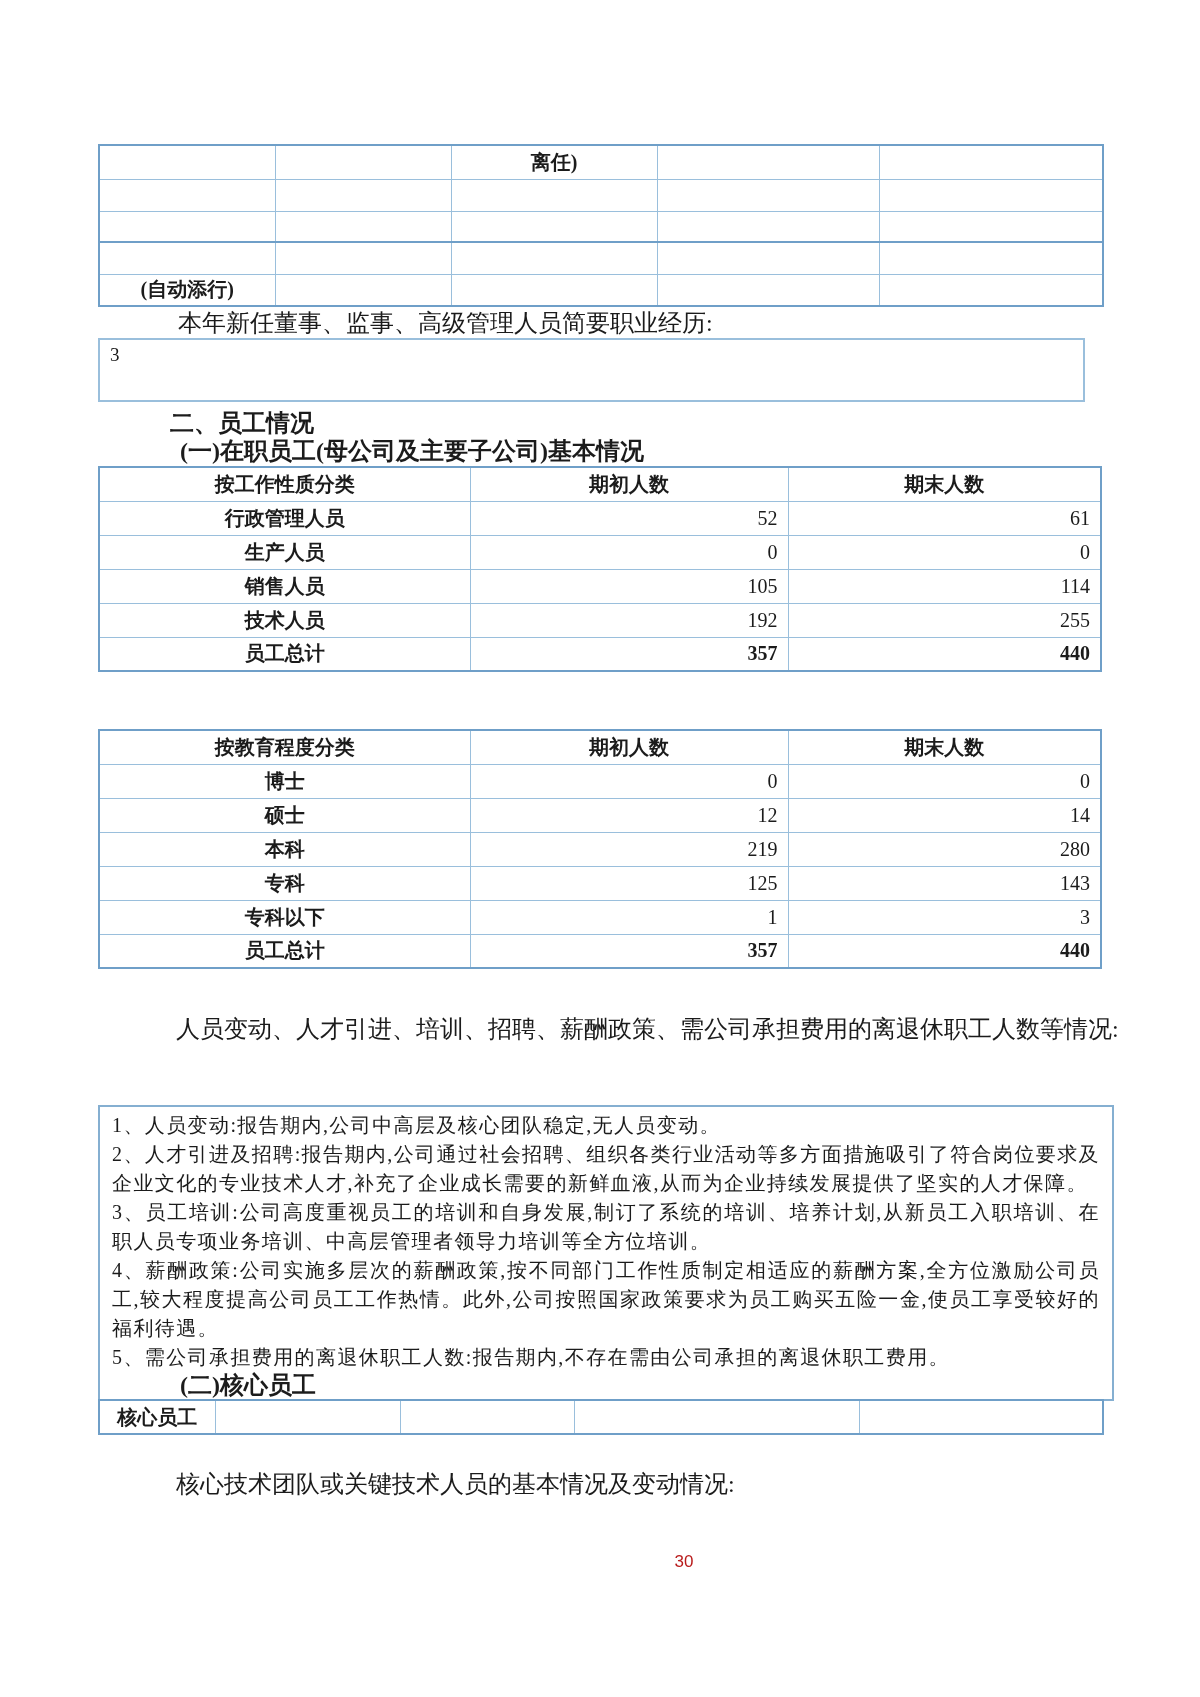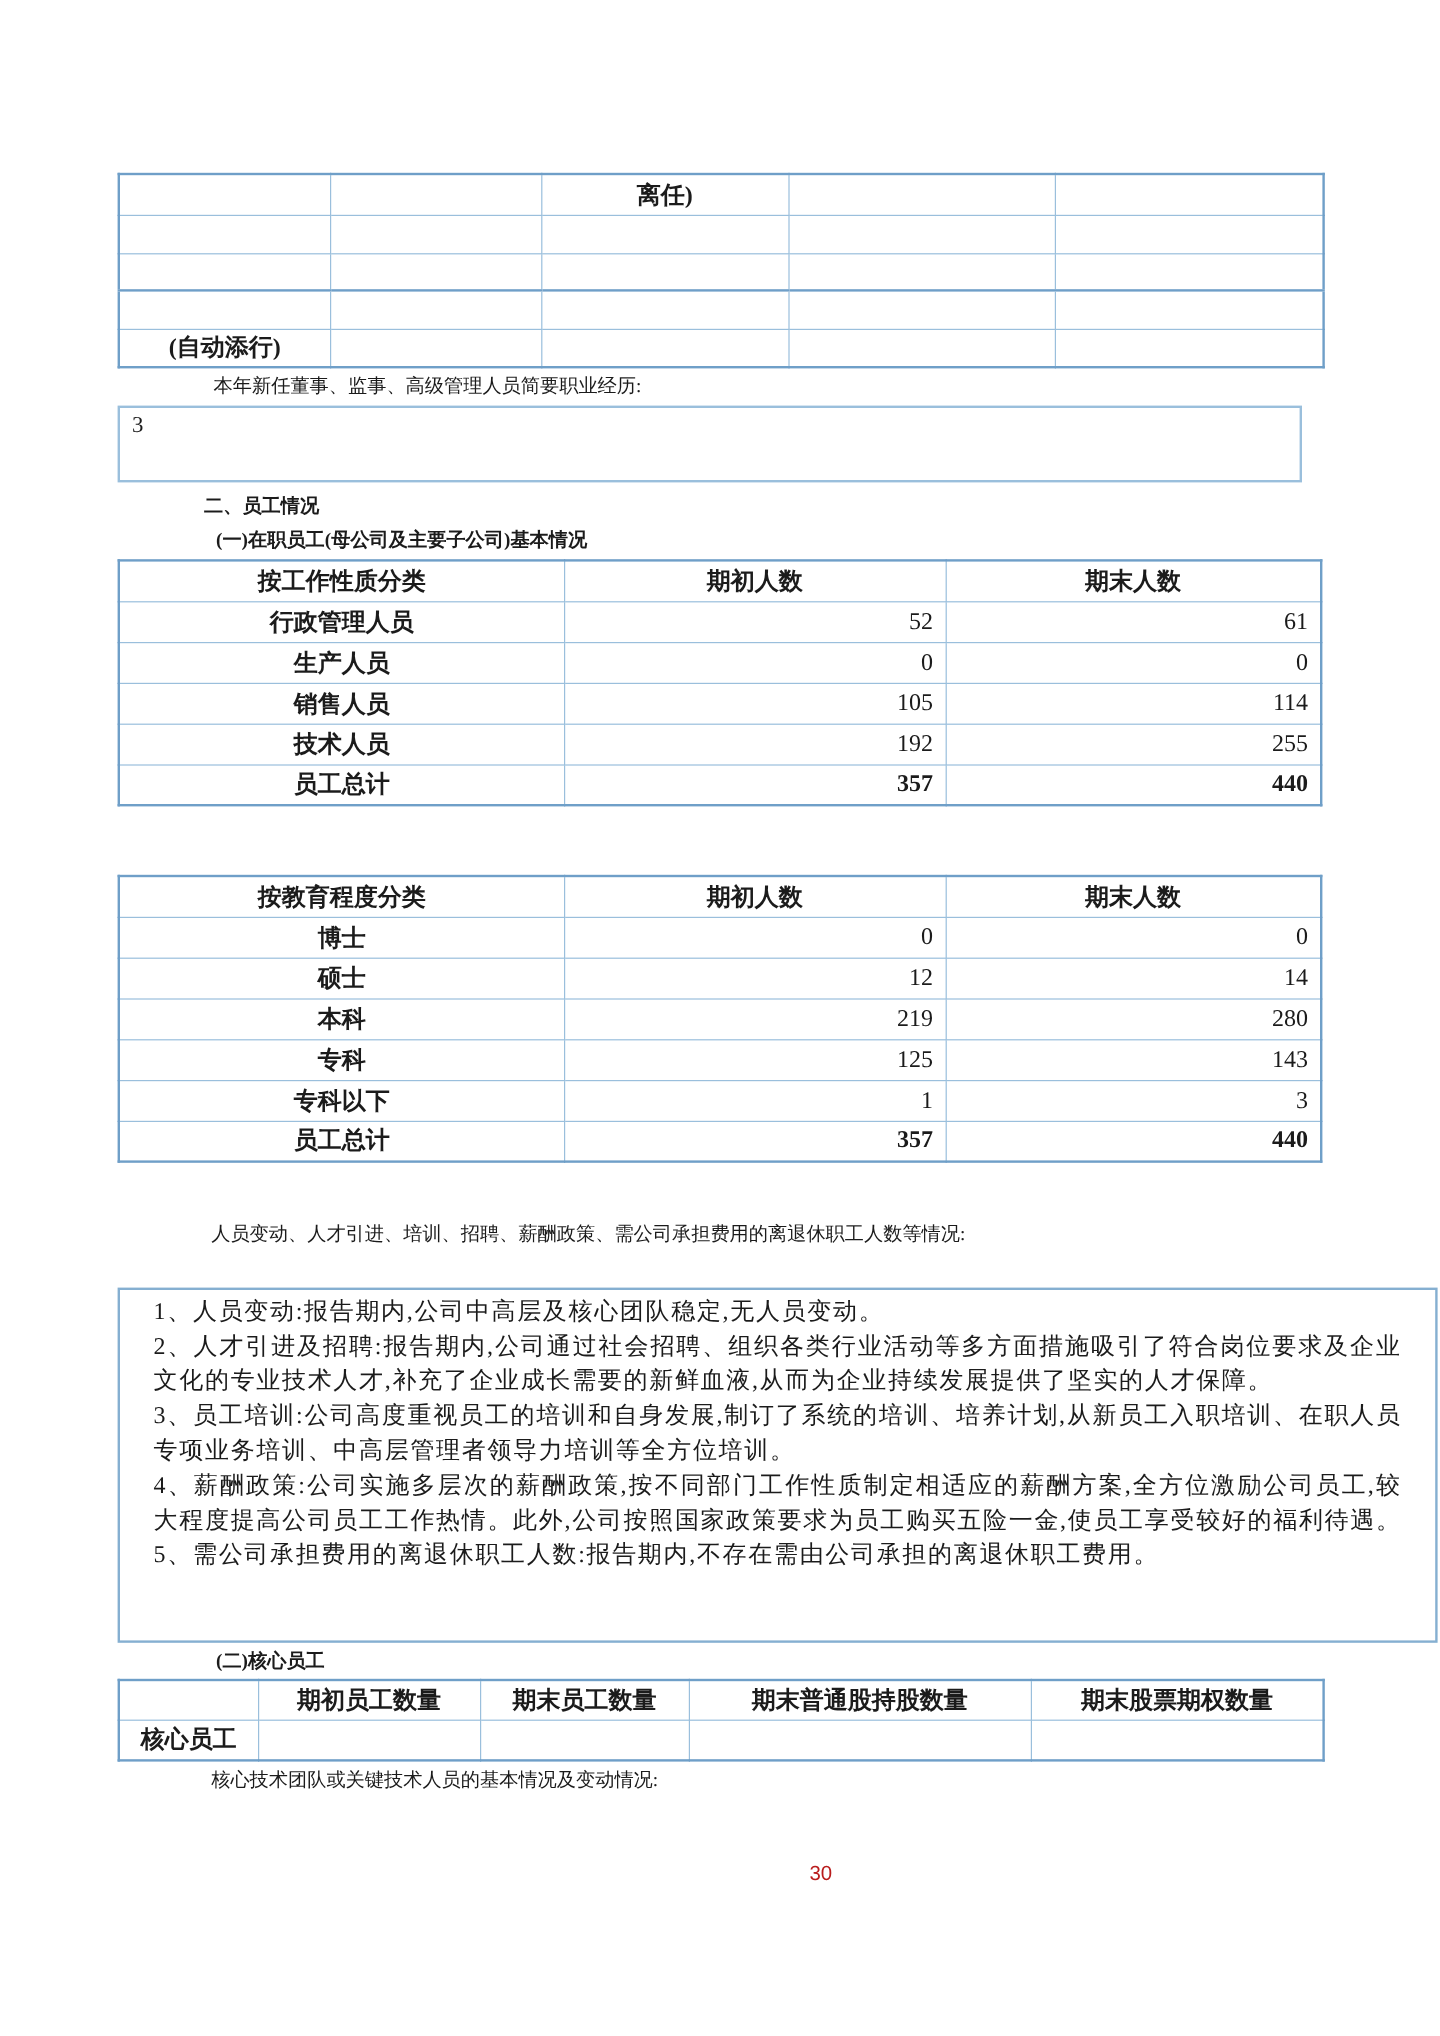--- a/index.html
+++ b/index.html
@@ -42,21 +42,21 @@
   .top-table{left:98px;top:144px;width:1004px;}
   .top-table tr.r1{height:34px;}
   .top-table tr.r2{height:32px;}
   .top-table tr.r3{height:31px;}
   .top-table tr.r4{height:32px;}
   .top-table tr.r5{height:32px;}
   .top-table td.departure{font-weight:bold;text-align:center;}
 
   .flow-text{
     position:absolute;
-    font-size:16px;
+    font-size:24px;
     line-height:30px;
     white-space:nowrap;
   }
   .bio-heading{left:178px;top:308px;}
   .bio-box{
     position:absolute;
     left:98px;top:338px;width:987px;height:64px;
     border:2px solid var(--thin);
     font-size:19px;
     padding:4px 10px;
@@ -65,23 +65,23 @@
   .sub-title{left:180px;top:436px;font-weight:bold;}
 
   
   .work-table{left:98px;top:466px;width:1002px;}
   .edu-table{left:98px;top:729px;width:1002px;}
   .work-table tr,.edu-table tr{height:34px;}
 
   .notes-intro{left:176px;top:1014px;}
   .notes-box{
     position:absolute;
-    left:98px;top:1073px;width:1100px;height:296px;
+    left:98px;top:1105px;width:1016px;height:296px;
     border:2px solid #85afd1;
-    padding:4px 28px;
+    padding:4px 12px;
     overflow:hidden;
   }
   .notes-box p{
     font-size:20px;
     line-height:29px;
     letter-spacing:1.4px;
     text-align:justify;
   }
 
   .core-title{left:180px;top:1370px;font-weight:bold;}
@@ -259,27 +259,20 @@
 
   <table class="tbl core-table">
     <colgroup>
         <col style="width:116px">
         <col style="width:185px">
         <col style="width:174px">
         <col style="width:285px">
         <col style="width:244px">
       </colgroup>
     <tbody>
-      <tr class="hdr">
-        <td></td>
-        <td>期初员工数量</td>
-        <td>期末员工数量</td>
-        <td>期末普通股持股数量</td>
-        <td>期末股票期权数量</td>
-      </tr>
       <tr class="data">
         <td class="c">核心员工</td>
         <td></td>
         <td></td>
         <td></td>
         <td></td>
       </tr>
     </tbody>
   </table>
 

